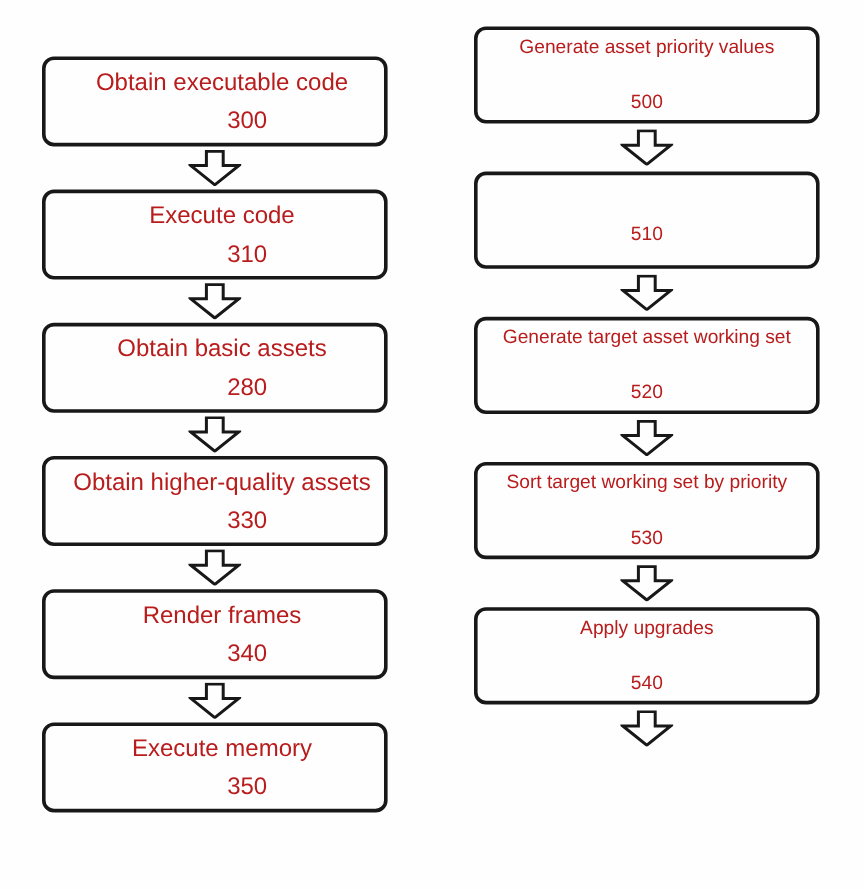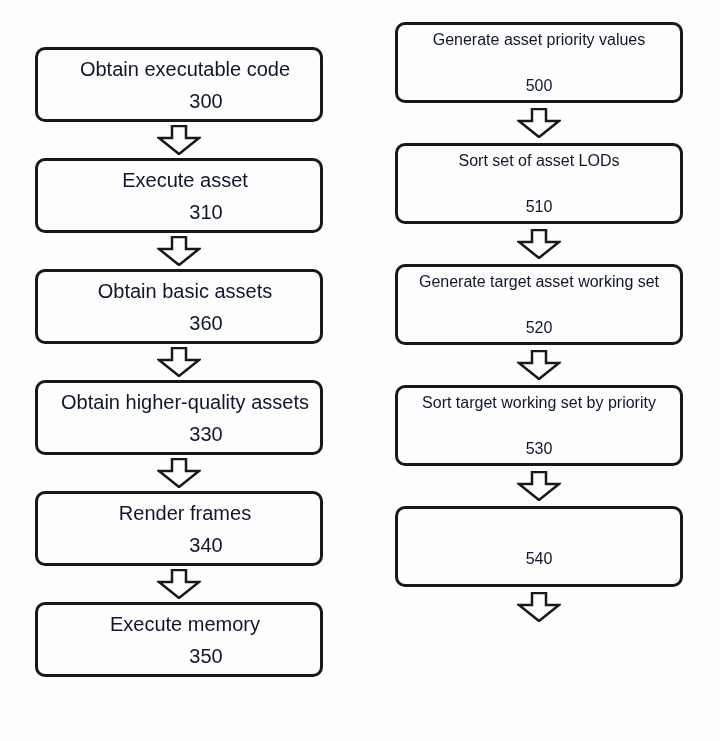--- a/index.html
+++ b/index.html
@@ -46,21 +46,21 @@
     padding: 2px 2px;
   }
   .left .flow-box { height: 75px; padding-left: 14px; }
   .right .flow-box { height: 81px; }
   .left .box-label { font-size: 20px; line-height: 26px; }
   .left .box-number { font-size: 20px; line-height: 26px; margin-top: 6px; margin-left: 42px; }
   .right .box-label { font-size: 16px; line-height: 22px; }
   .right .box-number { font-size: 16px; line-height: 22px; margin-top: 24px; }
   .box-label, .box-number {
     white-space: nowrap;
-    color: #0f172a;
+    color: #b91c1c;
   }
   .arrow-slot {
     display: flex;
     align-items: center;
     justify-content: center;
   }
   .left .arrow-slot { height: 36px; }
   .right .arrow-slot { height: 40px; }
   .arrow-slot svg {
     display: block;
@@ -77,32 +77,32 @@
       <div class="box-label">Obtain executable code</div>
       <div class="box-number">300</div>
     </div>
     <div class="arrow-slot">
       <svg width="44" height="30" viewBox="0 0 44 30">
           <polygon points="15,1 29,1 29,13 42,13 22,29 2,13 15,13" fill="#fefefe" stroke="#181818" stroke-width="2.5" stroke-linejoin="miter"></polygon>
         </svg>
     </div>
 
     <div class="flow-box">
-      <div class="box-label">Execute asset</div>
+      <div class="box-label">Execute code</div>
       <div class="box-number">310</div>
     </div>
     <div class="arrow-slot">
       <svg width="44" height="30" viewBox="0 0 44 30">
           <polygon points="15,1 29,1 29,13 42,13 22,29 2,13 15,13" fill="#fefefe" stroke="#181818" stroke-width="2.5" stroke-linejoin="miter"></polygon>
         </svg>
     </div>
 
     <div class="flow-box">
       <div class="box-label">Obtain basic assets</div>
-      <div class="box-number">360</div>
+      <div class="box-number">280</div>
     </div>
     <div class="arrow-slot">
       <svg width="44" height="30" viewBox="0 0 44 30">
           <polygon points="15,1 29,1 29,13 42,13 22,29 2,13 15,13" fill="#fefefe" stroke="#181818" stroke-width="2.5" stroke-linejoin="miter"></polygon>
         </svg>
     </div>
 
     <div class="flow-box">
       <div class="box-label">Obtain higher-quality assets</div>
       <div class="box-number">330</div>
@@ -136,21 +136,20 @@
       <div class="box-label">Generate asset priority values</div>
       <div class="box-number">500</div>
     </div>
     <div class="arrow-slot">
       <svg width="44" height="30" viewBox="0 0 44 30">
           <polygon points="15,1 29,1 29,13 42,13 22,29 2,13 15,13" fill="#fefefe" stroke="#181818" stroke-width="2.5" stroke-linejoin="miter"></polygon>
         </svg>
     </div>
 
     <div class="flow-box">
-      <div class="box-label">Sort set of asset LODs</div>
       <div class="box-number">510</div>
     </div>
     <div class="arrow-slot">
       <svg width="44" height="30" viewBox="0 0 44 30">
           <polygon points="15,1 29,1 29,13 42,13 22,29 2,13 15,13" fill="#fefefe" stroke="#181818" stroke-width="2.5" stroke-linejoin="miter"></polygon>
         </svg>
     </div>
 
     <div class="flow-box">
       <div class="box-label">Generate target asset working set</div>
@@ -166,20 +165,21 @@
       <div class="box-label">Sort target working set by priority</div>
       <div class="box-number">530</div>
     </div>
     <div class="arrow-slot">
       <svg width="44" height="30" viewBox="0 0 44 30">
           <polygon points="15,1 29,1 29,13 42,13 22,29 2,13 15,13" fill="#fefefe" stroke="#181818" stroke-width="2.5" stroke-linejoin="miter"></polygon>
         </svg>
     </div>
 
     <div class="flow-box">
+      <div class="box-label">Apply upgrades</div>
       <div class="box-number">540</div>
     </div>
     <div class="arrow-slot">
       <svg width="44" height="30" viewBox="0 0 44 30">
           <polygon points="15,1 29,1 29,13 42,13 22,29 2,13 15,13" fill="#fefefe" stroke="#181818" stroke-width="2.5" stroke-linejoin="miter"></polygon>
         </svg>
     </div>
 
 
   </div>

